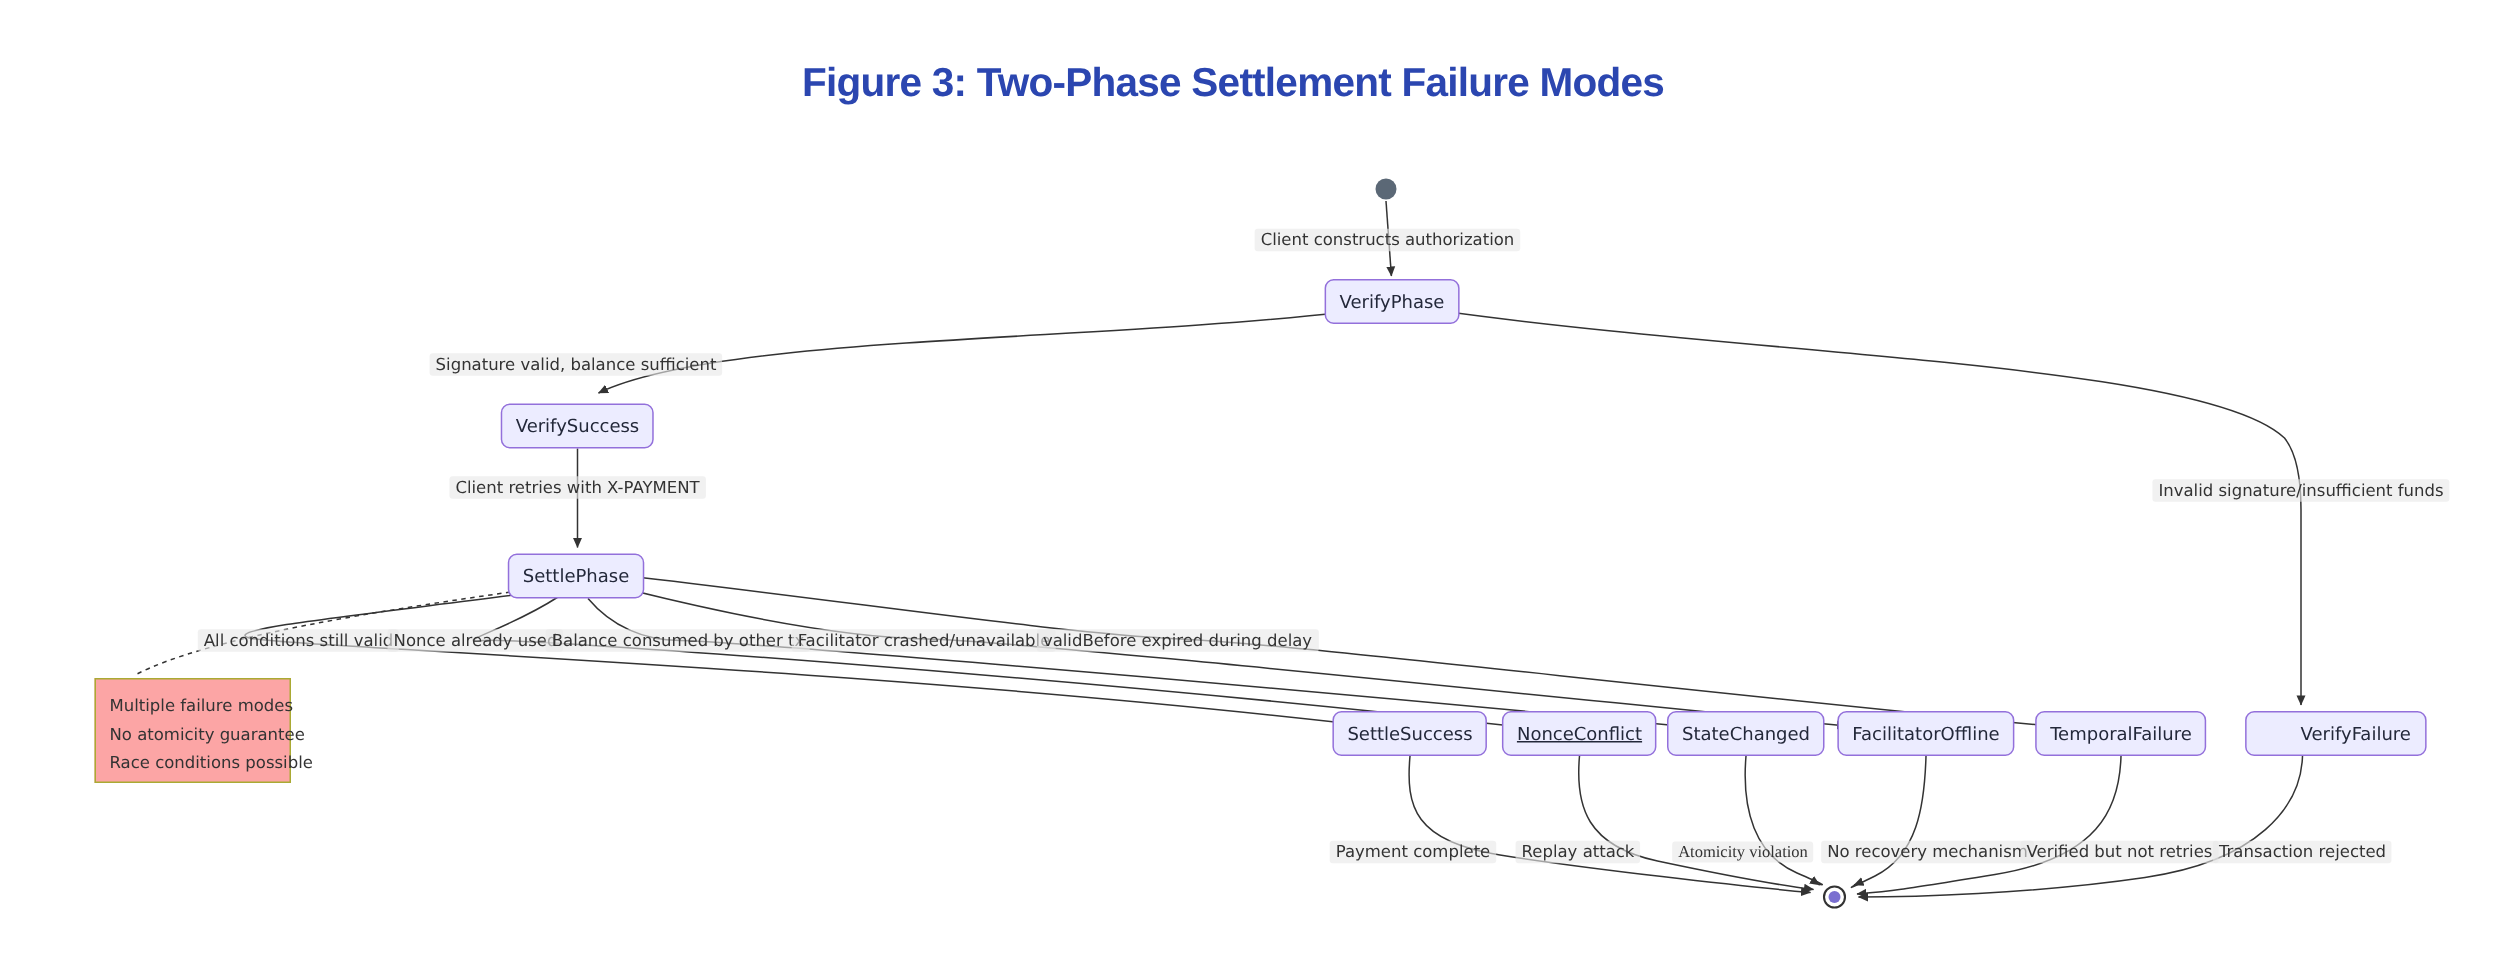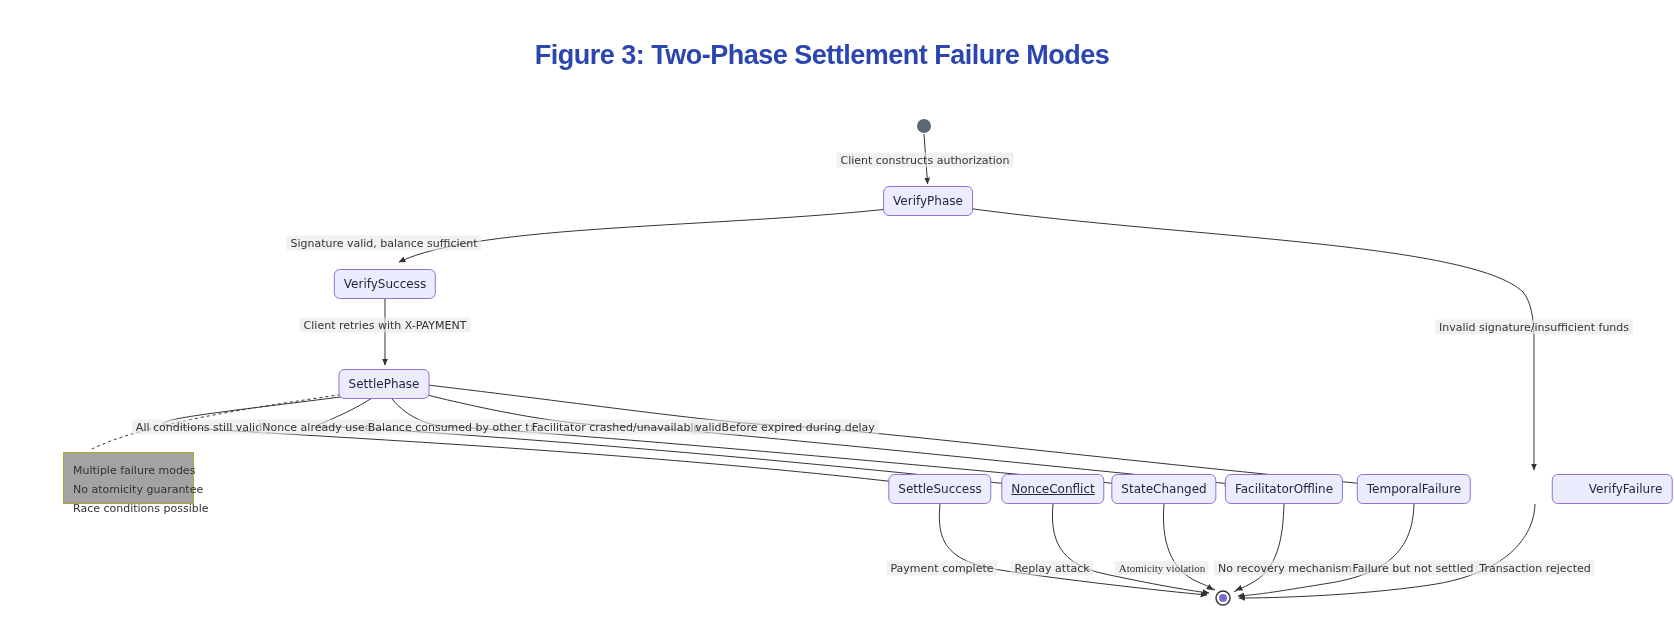--- a/index.html
+++ b/index.html
@@ -44,22 +44,22 @@
     white-space: nowrap;
     font-size: 11px;
     color: #333333;
     background: rgba(232,232,232,0.62);
     padding: 1px 4px;
     border-radius: 2px;
   }
   .note {
     position: absolute;
     left: 63px; top: 452px;
-    width: 131px; height: 52px;
-    background: #a3a3a3;
+    width: 131px; height: 70px;
+    background: #fca5a5;
     border: 1px solid #aaaa33;
     padding: 8px 9px 6px 9px;
     font-size: 11px;
     color: #333333;
     line-height: 19px;
     white-space: nowrap;
   }
 </style>
 </head>
 <body>
@@ -109,36 +109,36 @@
   </svg>
 
   <div class="node" style="left:928px; top:201px;">VerifyPhase</div>
   <div class="node" style="left:385px; top:284px;">VerifySuccess</div>
   <div class="node" style="left:384px; top:384px;text-align:right;">SettlePhase</div>
   <div class="node" style="left:940px; top:489px;">SettleSuccess</div>
   <div class="node" style="left:1053px; top:489px;text-decoration:underline;">NonceConflict</div>
   <div class="node" style="left:1164px; top:489px;">StateChanged</div>
   <div class="node" style="left:1284px; top:489px;">FacilitatorOffline</div>
   <div class="node" style="left:1414px; top:489px;">TemporalFailure</div>
-  <div class="node" style="left:1612px; top:489px;padding-left:36px;">VerifyFailure</div>
+  <div class="node" style="left:1557px; top:489px;padding-left:36px;">VerifyFailure</div>
 
   <div class="elabel" style="left:925px; top:160px;">Client constructs authorization</div>
   <div class="elabel" style="left:384px; top:243px;">Signature valid, balance sufficient</div>
   <div class="elabel" style="left:1534px; top:327px;">Invalid signature/insufficient funds</div>
   <div class="elabel" style="left:385px; top:325px;">Client retries with X-PAYMENT</div>
   <div class="elabel" style="left:199px; top:427px;">All conditions still valid</div>
   <div class="elabel" style="left:317px; top:427px;">Nonce already used</div>
   <div class="elabel" style="left:452px; top:427px;">Balance consumed by other tx</div>
   <div class="elabel" style="left:616px; top:427px;">Facilitator crashed/unavailable</div>
   <div class="elabel" style="left:785px; top:427px;">validBefore expired during delay</div>
   <div class="elabel" style="left:942px; top:568px;">Payment complete</div>
   <div class="elabel" style="left:1052px; top:568px;">Replay attack</div>
   <div class="elabel" style="left:1162px; top:568px;font-family:Liberation Serif, serif;">Atomicity violation</div>
   <div class="elabel" style="left:1285px; top:568px;">No recovery mechanism</div>
-  <div class="elabel" style="left:1413px; top:568px;">Failure but not settled</div>
+  <div class="elabel" style="left:1413px; top:568px;">Verified but not retries</div>
   <div class="elabel" style="left:1535px; top:568px;">Transaction rejected</div>
 
   <div class="note">
     <div>Multiple failure modes</div>
     <div>No atomicity guarantee</div>
     <div>Race conditions possible</div>
   </div>
 
 </div>
 

